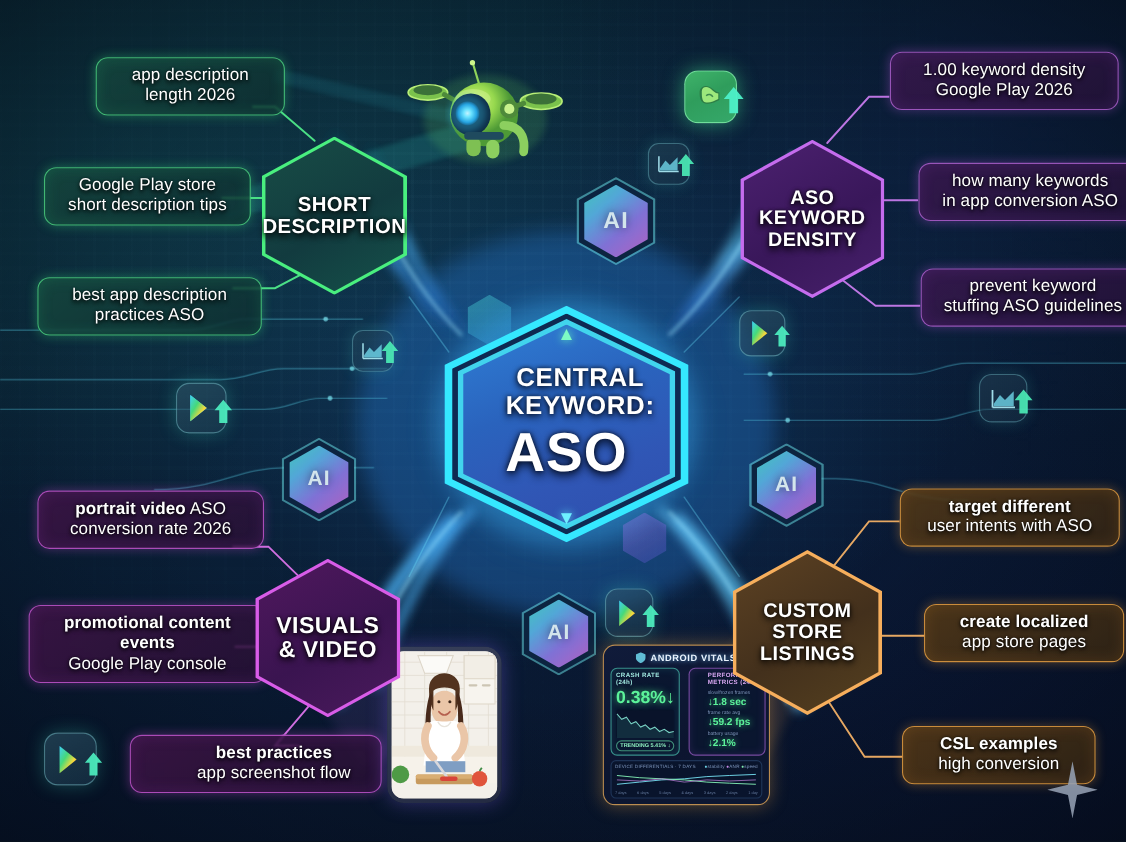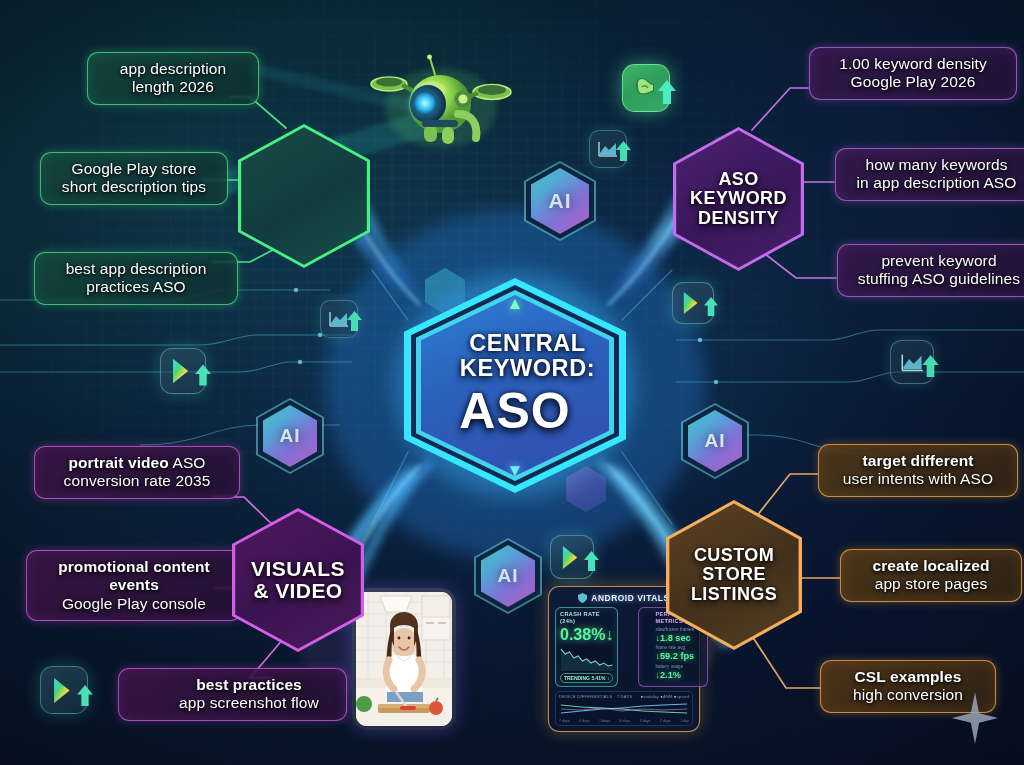--- a/index.html
+++ b/index.html
@@ -122,21 +122,21 @@
 
   
   #vitals{position:absolute;z-index:6;left:548px;top:586px;width:152px;height:146px;
     border-radius:11px;box-sizing:border-box;padding:5px 6px;
     background:linear-gradient(160deg,#101b3a,#0c1530 60%,#0d1832);
     border:1.5px solid rgba(246,180,90,.75);
     box-shadow:0 0 16px rgba(240,170,70,.35);}
   #vitals .vhead{display:flex;align-items:center;justify-content:center;gap:4px;
     color:#eaf4ff;font-size:8.4px;font-weight:bold;letter-spacing:.55px;margin:1px 0 4px;
     text-shadow:0 0 5px rgba(120,200,255,.8);}
-  #vitals .vrow{display:flex;gap:20px;}
+  #vitals .vrow{display:flex;gap:8px;}
   #vitals .card{flex:1;border-radius:6px;padding:3px 4px;box-sizing:border-box;
     background:rgba(10,22,48,.8);}
   #vitals .card.a{border:1px solid rgba(86,226,200,.6);box-shadow:inset 0 0 8px rgba(60,200,190,.16);}
   #vitals .card.b{border:1px solid rgba(190,110,235,.6);box-shadow:inset 0 0 8px rgba(160,80,220,.16);padding-left:16px;}
   #vitals .ct{font-size:5.6px;font-weight:bold;letter-spacing:.35px;color:#9fe6de;line-height:1.25;}
   #vitals .ct.p{color:#d7a6f0;}
   #vitals .big{font-size:16px;font-weight:bold;color:#5cf29a;line-height:1;margin:2px 0 1px;
     text-shadow:0 0 7px rgba(80,250,150,.75);}
   #vitals .mini{font-size:4.6px;color:#7d93b8;line-height:1.35;margin-top:2px;}
   #vitals .mval{font-size:9.2px;font-weight:bold;color:#5cf29a;line-height:1.1;
@@ -424,20 +424,24 @@
        background:linear-gradient(150deg,rgba(80,230,220,.5),rgba(50,150,230,.4));
        border:0;opacity:.8;"></div>
   <div class="deco" style="left:566px;top:466px;width:40px;height:46px;
        clip-path:polygon(50% 0%,100% 25%,100% 75%,50% 100%,0% 75%,0% 25%);
        background:linear-gradient(150deg,rgba(170,110,230,.5),rgba(90,90,220,.4));
        opacity:.8;"></div>
 
   <div class="hex green" style="left:238px;top:124px;width:132px;height:144px;">
     <div class="hx ring"></div>
     <div class="hx fill" style="inset:3.2px"></div>
+    <div class="txt" style="font-size:18.5px;">
+      <div>SHORT</div>
+      <div>DESCRIPTION</div>
+    </div>
   </div>
 
   <div class="hex purple" style="left:673px;top:127px;width:131px;height:144px;">
     <div class="hx ring"></div>
     <div class="hx fill" style="inset:3.2px"></div>
     <div class="txt" style="font-size:18px;">
       <div>ASO</div>
       <div>KEYWORD</div>
       <div>DENSITY</div>
     </div>
@@ -489,30 +493,30 @@
     <div>best app description</div>
     <div>practices ASO</div>
   </div>
 
   <div class="chip purple" style="left:809px;top:47px;width:180px;text-align:center;">
     <div>1.00 keyword density</div>
     <div>Google Play 2026</div>
   </div>
   <div class="chip purple" style="left:835px;top:148px;width:175px;">
     <div>how many keywords</div>
-    <div>in app description ASO</div>
+    <div>in app conversion ASO</div>
   </div>
   <div class="chip purple" style="left:837px;top:244px;width:176px;">
     <div>prevent keyword</div>
     <div>stuffing ASO guidelines</div>
   </div>
 
   <div class="chip magenta" style="left:34px;top:446px;width:178px;">
     <div><b>portrait video</b><span class="rg"> ASO</span></div>
-    <div class="rg">conversion rate 2035</div>
+    <div class="rg">conversion rate 2026</div>
   </div>
   <div class="chip magenta" style="left:26px;top:550px;width:188px;">
     <div><b>promotional content</b></div>
     <div><b>events</b></div>
     <div class="rg">Google Play console</div>
   </div>
   <div class="chip magenta" style="left:118px;top:668px;width:168px;padding-left:46px;">
     <div><b>best practices</b></div>
     <div class="rg">app screenshot flow</div>
   </div>

